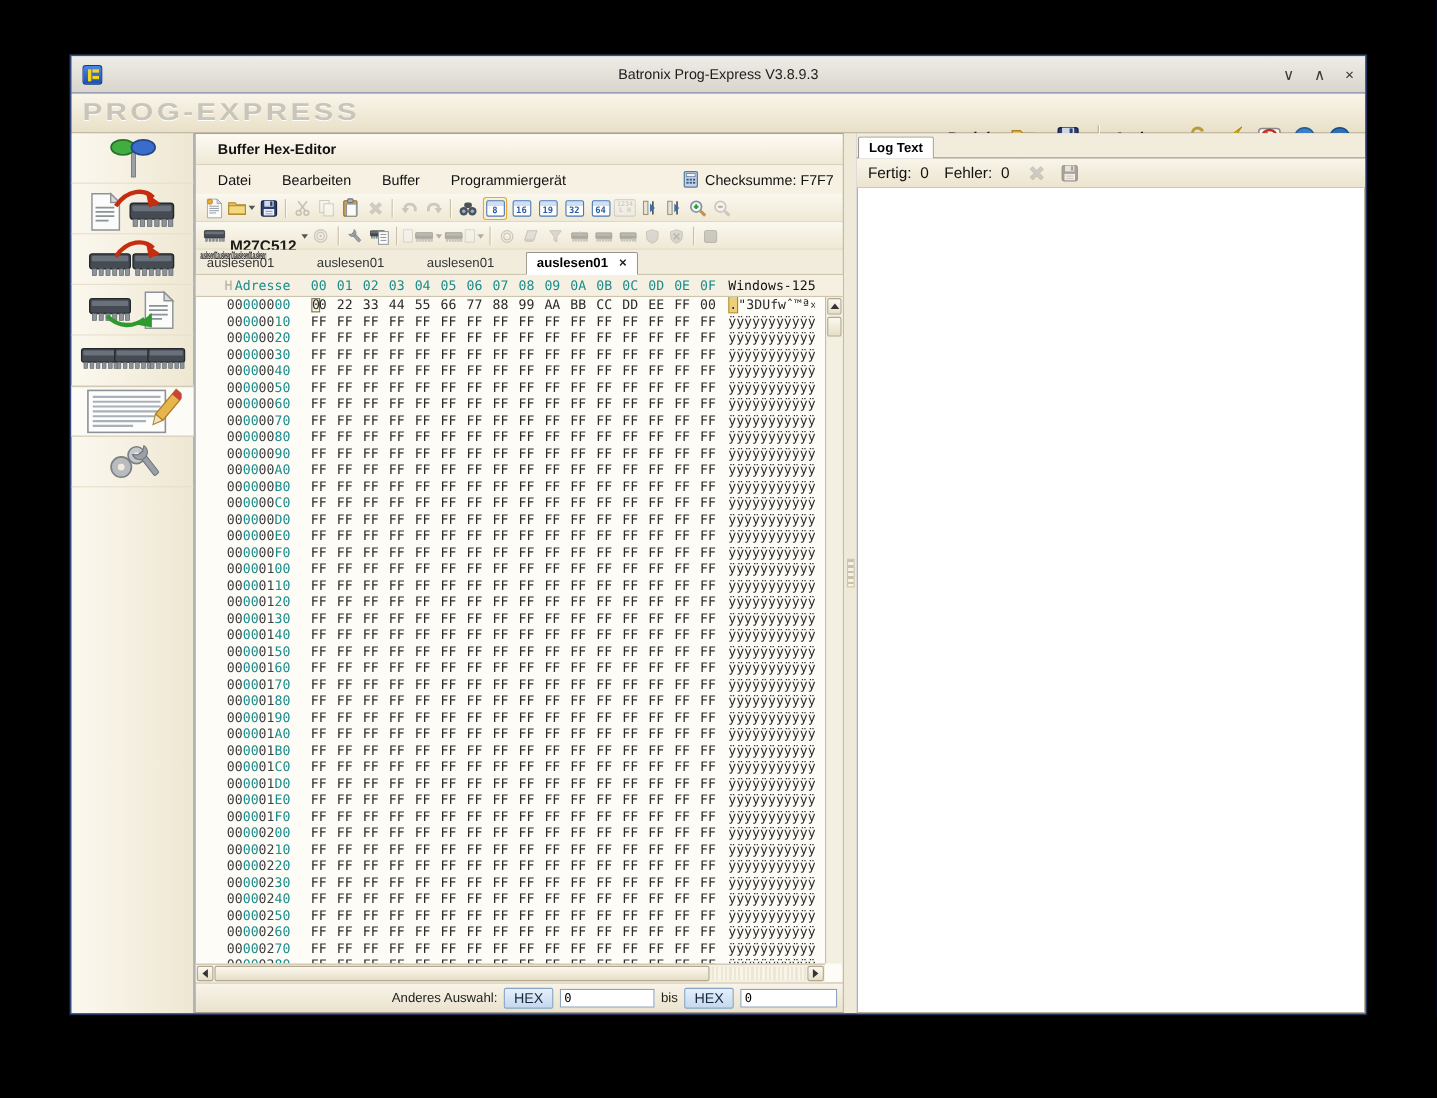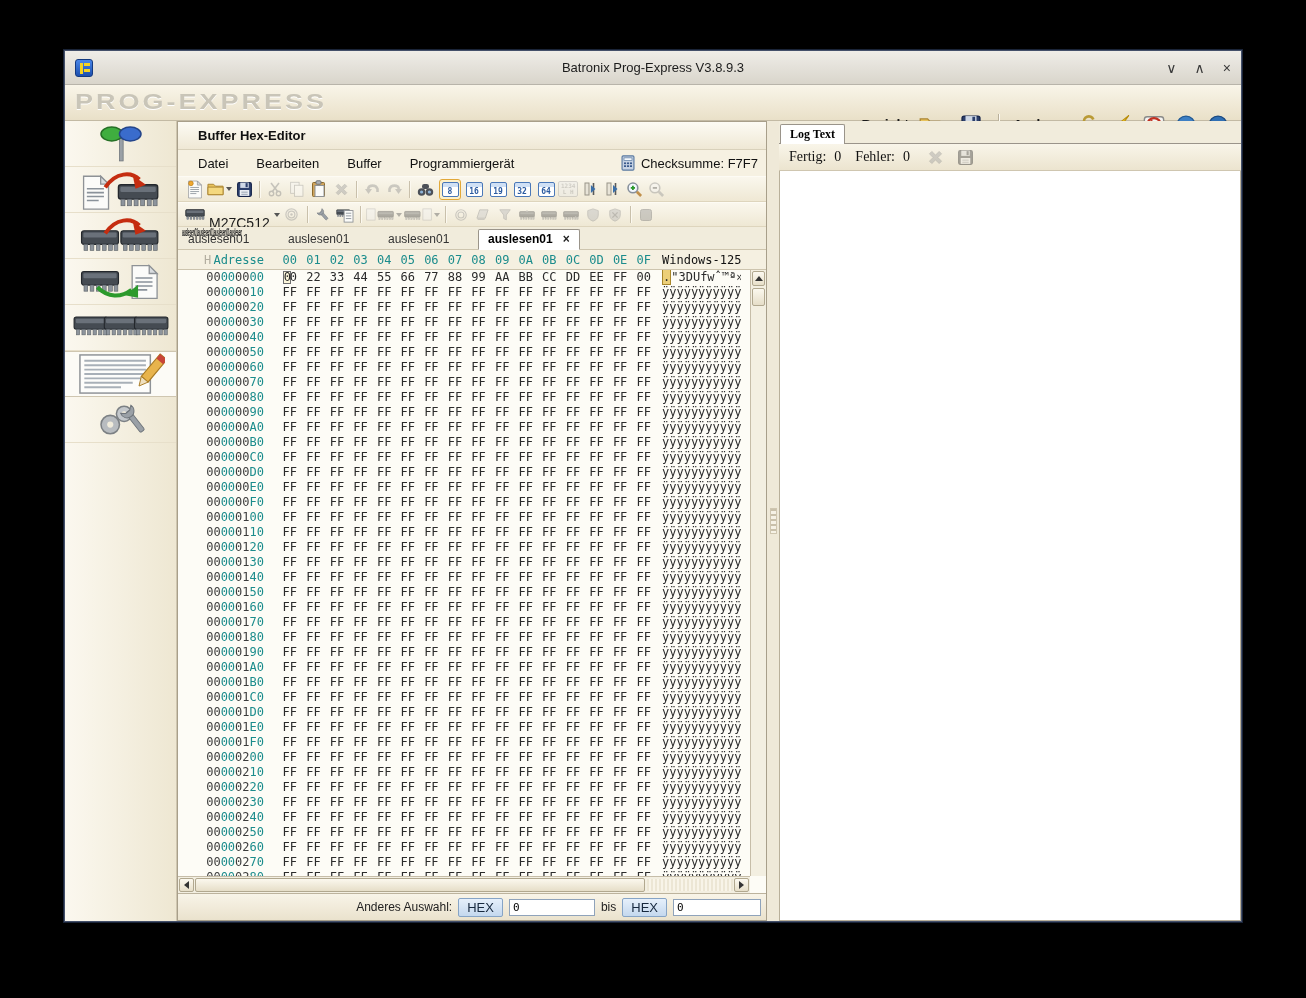--- a/index.html
+++ b/index.html
@@ -33,21 +33,21 @@
   .menubar{height:26px;display:flex;align-items:center;gap:28px;padding-left:20px;font-size:13px;color:#111;background:#f6f1e2;position:relative;}
   .menu-item{cursor:default;}
   .chksum{position:absolute;right:8px;display:flex;align-items:center;gap:6px;font-size:13px;color:#111;}
   .toolbar{height:26px;display:flex;align-items:center;padding-left:6px;background:linear-gradient(#faf7ed,#efe8d4);border-top:1px solid #fdfbf4;border-bottom:1px solid #ded5bd;}
   .tbtn{min-width:22px;height:21px;display:flex;align-items:center;justify-content:center;border-radius:3px;padding:0 1px;}
   .tbtn.dis{opacity:.42;filter:grayscale(1);}
   .tsep{width:1px;height:17px;background:#c9c0ab;margin:0 4px;box-shadow:1px 0 0 #fcf9f0;}
   .numico{width:17px;height:15px;border:1px solid #4a78b8;border-radius:2px;background:linear-gradient(#cfe0f5 0 4px,#fff 4px);color:#2a5aa0;font:bold 8px "DejaVu Sans Mono",monospace;display:flex;align-items:flex-end;justify-content:center;}
   .numbtn.active{background:#fdf1cc;border:1px solid #e2a838;}
   .lhbox{border:1px solid #a8a8a8;background:#ececec;color:#9a9a9a;font:bold 6px "DejaVu Sans Mono",monospace;line-height:6px;padding:1px 2px;text-align:center;border-radius:2px;}
-  .devname{font-size:14px;color:#1a1a1a;margin:16px 2px 0 4px;}
+  .devname{font-size:14px;color:#1a1a1a;margin:16px 2px 0 4px;font-weight:bold;}
   
   .tabstrip{height:23px;position:relative;background:#f1ecdc;border-bottom:1px solid #cec5ae;}
   .garble{position:absolute;top:0;left:4px;height:10px;overflow:hidden;font:bold 10px "Liberation Sans",sans-serif;color:#2a2a2a;transform:scaleX(.36);transform-origin:left top;letter-spacing:-1px;white-space:nowrap;}
   .tabs{position:absolute;left:0;bottom:0;display:flex;align-items:flex-end;height:20px;}
   .tab{width:100px;padding-left:10px;font-size:12px;color:#333;height:19px;line-height:19px;display:flex;align-items:center;}
   .tab.active{width:auto;background:#fff;border:1px solid #9a948a;border-bottom:1px solid #fff;border-radius:2px 2px 0 0;font-weight:bold;color:#000;padding:0 9px;height:21px;margin-bottom:-1px;}
   .tabx{margin-left:10px;font-weight:bold;font-size:12px;color:#222;}
   
   .hexgrid{flex:1;display:flex;flex-direction:column;font:12px "DejaVu Sans Mono",monospace;background:#fdfcf6;position:relative;min-height:0;}
   .hh{height:20px;line-height:20px;background:#f5f0e1;border-bottom:1px solid #cdc4ae;white-space:nowrap;padding-left:10px;flex:none;}
@@ -79,21 +79,21 @@
   .hhatch{position:absolute;right:17px;top:2px;bottom:2px;width:86px;background:repeating-linear-gradient(90deg,#ece6d4 0 2px,#f8f4e8 2px 4px);}
   
   .selbar{flex:none;height:27px;background:linear-gradient(#f8f4e8,#eae2cd);border-top:1px solid #bcb39d;display:flex;align-items:center;justify-content:flex-end;gap:6px;padding-right:5px;font-size:12px;color:#222;}
   .hexbtn{padding:1px 8px;background:linear-gradient(#e6f0fb,#c4d8ee);border:1px solid #86a4c6;border-radius:2px;font-size:13px;color:#17293f;}
   .selinput{height:17px;border:1px solid #8fa3bb;background:#fff;font:11px "DejaVu Sans Mono",monospace;padding:0 3px;}
   .selinput.w1{width:86px;} .selinput.w2{width:88px;}
   
   .splitter{position:absolute;left:702px;top:70px;bottom:0;width:12px;background:#efe9d8;display:flex;align-items:center;justify-content:center;}
   .grip{width:7px;height:26px;background:repeating-linear-gradient(#c9c0aa 0 2px,#f6f2e6 2px 5px);border:1px solid #cfc6b0;}
   
-  .logpanel{position:absolute;left:714px;top:70px;right:0;bottom:0;background:#f1ecdc;font-family:Liberation Serif, serif;}
+  .logpanel{position:absolute;left:714px;top:70px;right:0;bottom:0;background:#f1ecdc;}
   .logtab{position:absolute;left:1px;top:3px;height:20px;padding:0 9px;background:#fff;border:1px solid #9a948a;border-bottom:none;border-radius:2px 2px 0 0;font-weight:bold;font-size:12px;line-height:19px;color:#000;z-index:2;}
   .logbar{position:absolute;left:0;right:0;top:22px;height:28px;background:linear-gradient(#f9f5e9,#ece4cf);border-top:1px solid #9a948a;border-bottom:1px solid #cfc6b0;display:flex;align-items:center;gap:8px;padding-left:10px;font-size:14px;color:#111;}
   .logbar .num{margin-right:6px;}
   .logbody{position:absolute;left:0;right:0;top:50px;bottom:0;background:#fff;border:1px solid #b9b09a;border-top:none;}
   svg{display:block;}
 </style>
 </head>
 <body>
 
 <svg width="0" height="0" style="position:absolute">

